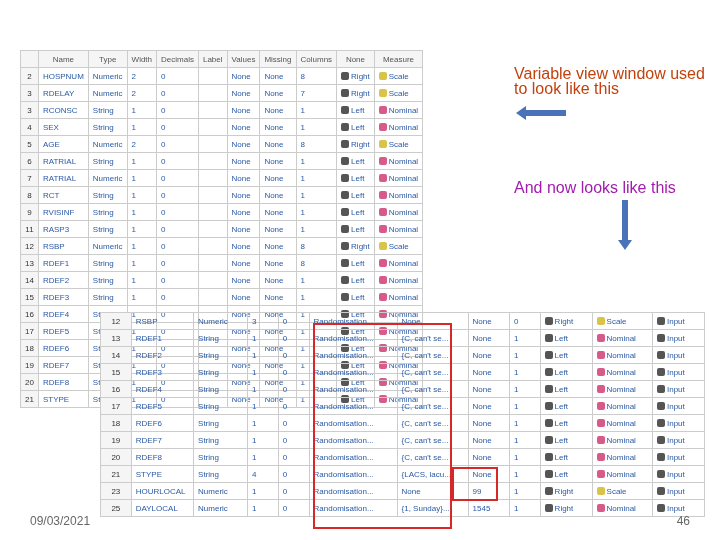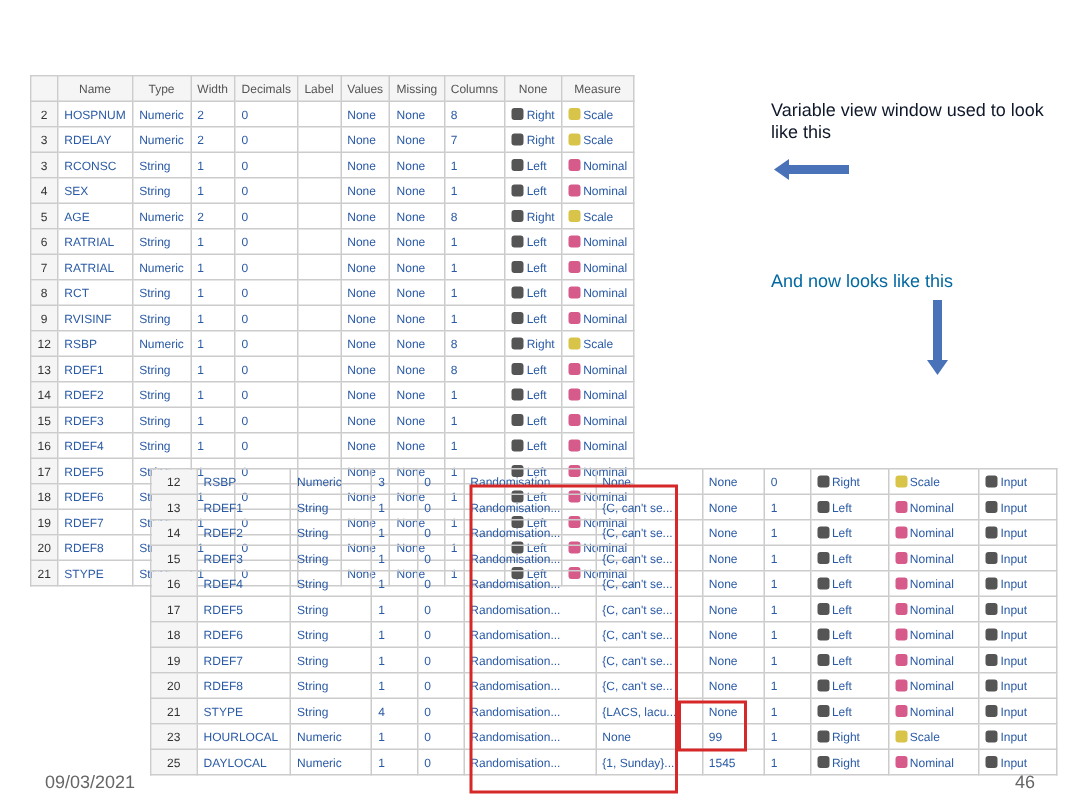--- a/index.html
+++ b/index.html
@@ -12,22 +12,22 @@
   .ic{display:inline-block;width:8px;height:8px;border-radius:2px;margin-right:2px;vertical-align:middle}
   .i-bar{background:#555}
   .i-ruler{background:#d9c44a}
   .i-pink{background:#d65a8a}
   .grid-bot{position:absolute;top:312px;left:100px;width:605px;border-collapse:collapse}
   .grid-bot td{border:1px solid #ccc;padding:2px 4px;white-space:nowrap;overflow:hidden;text-overflow:ellipsis;font-size:8px;height:12px}
   .grid-bot td:first-child{background:#f5f5f5;text-align:center;width:20px}
   .grid-bot td.name{color:#2a5aa5;width:46px}
   .grid-bot td.val{color:#2a5aa5;width:42px}
   .red-box{position:absolute;border:2px solid #d62828;pointer-events:none}
-  .txt1{position:absolute;top:66px;left:514px;width:196px;font-size:12px;color:#0f172a;line-height:15px}
-  .txt2{position:absolute;top:180px;left:514px;width:196px;font-size:12px;color:#0369a1;line-height:15px}
+  .txt1{position:absolute;top:66px;left:514px;width:196px;font-size:16px;color:#c2410c;line-height:15px}
+  .txt2{position:absolute;top:180px;left:514px;width:196px;font-size:16px;color:#a21caf;line-height:15px}
   .arrow{position:absolute;width:50px;height:14px}
   .arrow-body{position:absolute;top:4px;left:8px;right:0;height:6px;background:#4a72b8}
   .arrow-head{position:absolute;left:0;top:0;width:0;height:0;border-top:7px solid transparent;border-bottom:7px solid transparent;border-right:10px solid #4a72b8}
   .arrow.down{width:14px;height:50px}
   .arrow.down .arrow-body{left:4px;top:0;bottom:8px;width:6px;height:auto;right:auto}
   .arrow.down .arrow-head{bottom:0;left:0;top:auto;border-left:7px solid transparent;border-right:7px solid transparent;border-top:10px solid #4a72b8;border-bottom:none}
   .footer-l{position:absolute;bottom:12px;left:30px;font-size:12px;color:#666}
   .footer-r{position:absolute;bottom:12px;right:30px;font-size:12px;color:#666}
 </style>
 </head>
@@ -161,20 +161,33 @@
         <td class="num">1</td>
         <td class="num">0</td>
         <td class="num"></td>
         <td class="num">None</td>
         <td class="num">None</td>
         <td class="num">1</td>
         <td class="num"><span class="ic i-bar"></span>Left</td>
         <td class="num"><span class="ic i-pink"></span>Nominal</td>
       </tr>
       <tr>
+        <td>11</td>
+        <td class="name">RASP3</td>
+        <td class="type">String</td>
+        <td class="num">1</td>
+        <td class="num">0</td>
+        <td class="num"></td>
+        <td class="num">None</td>
+        <td class="num">None</td>
+        <td class="num">1</td>
+        <td class="num"><span class="ic i-bar"></span>Left</td>
+        <td class="num"><span class="ic i-pink"></span>Nominal</td>
+      </tr>
+      <tr>
         <td>12</td>
         <td class="name">RSBP</td>
         <td class="type">Numeric</td>
         <td class="num">1</td>
         <td class="num">0</td>
         <td class="num"></td>
         <td class="num">None</td>
         <td class="num">None</td>
         <td class="num">8</td>
         <td class="num"><span class="ic i-bar"></span>Right</td>

